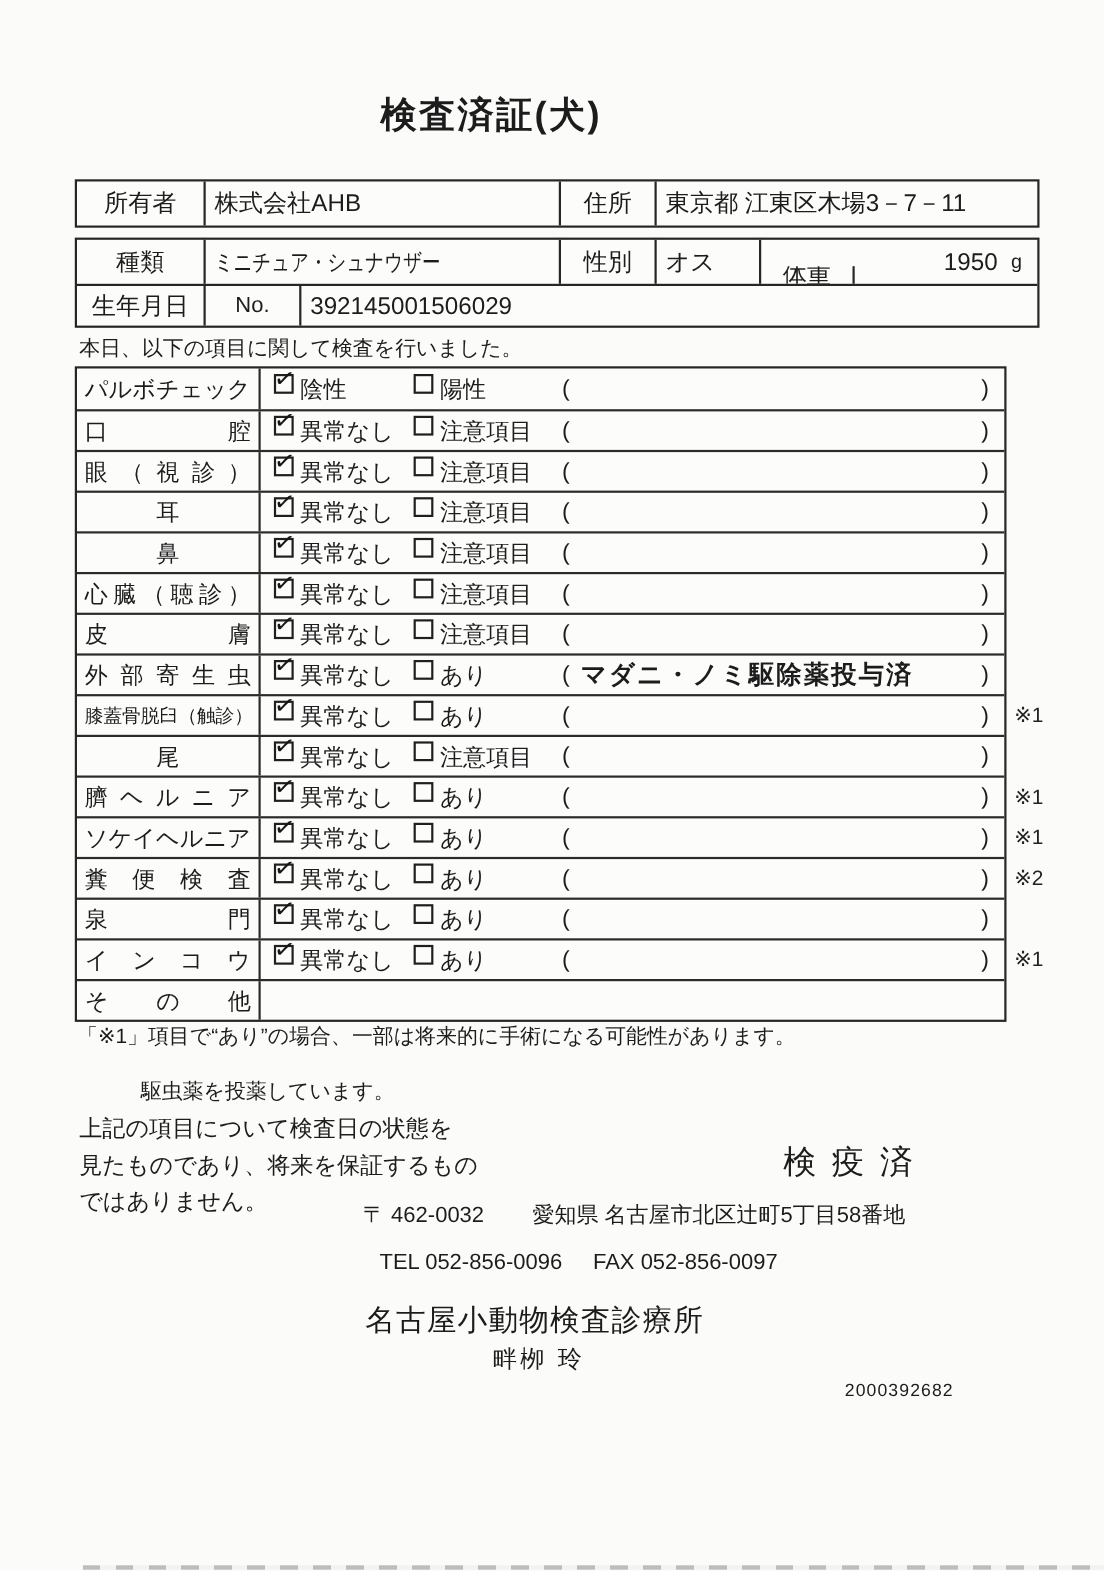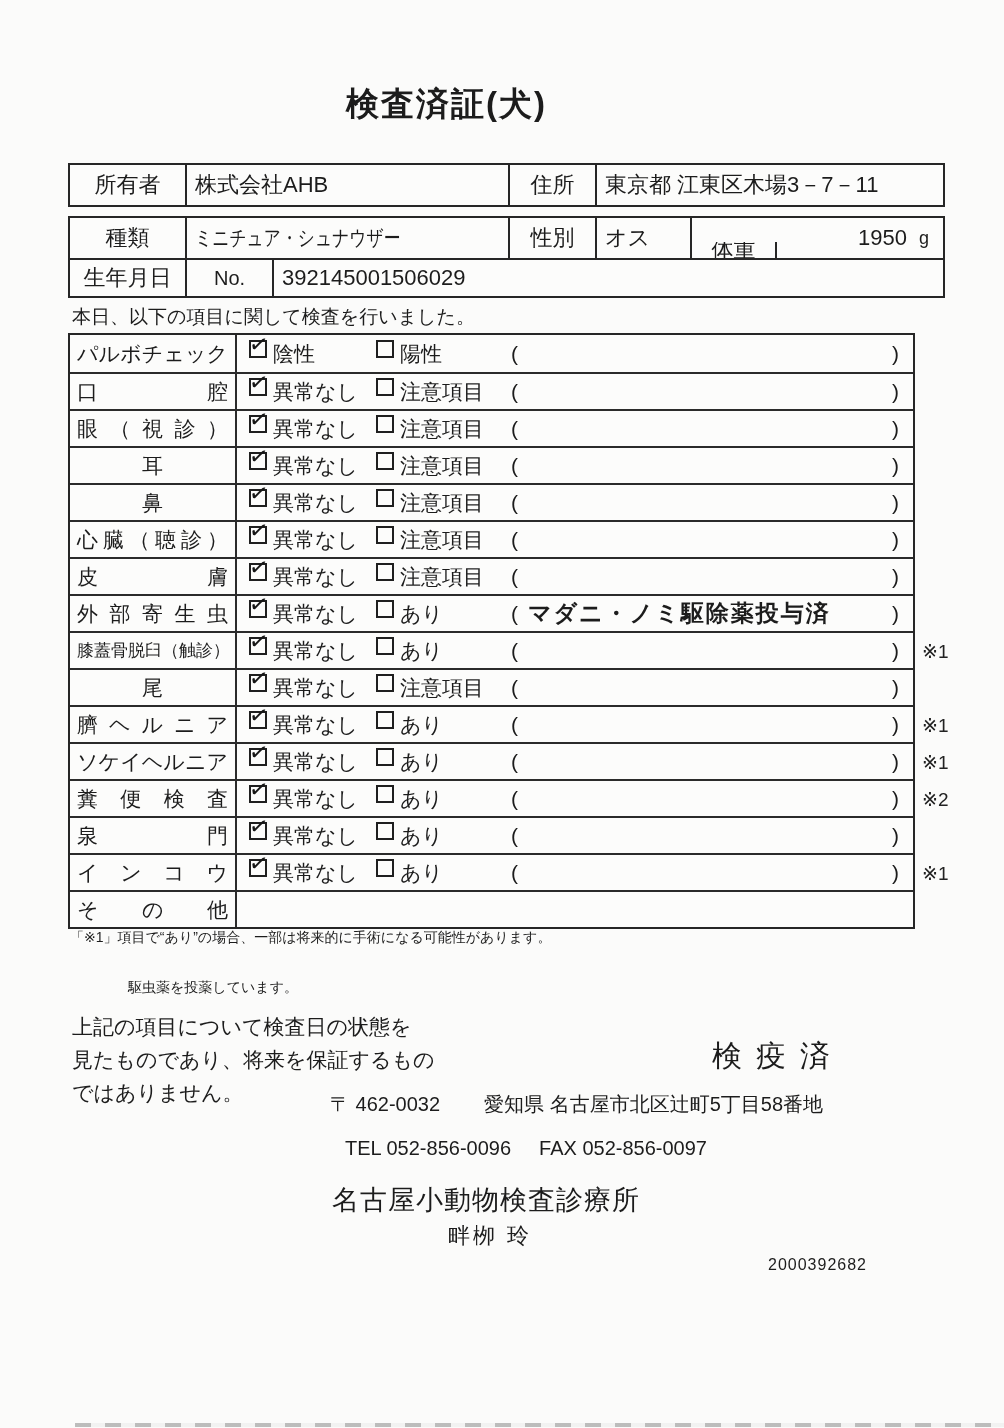--- a/index.html
+++ b/index.html
@@ -110,21 +110,21 @@
   .paren-content.filled{
     font-weight:700;font-size:23px;letter-spacing:2px;
   }
   .row-note{
     position:absolute;left:calc(100% + 9px);top:50%;
     transform:translateY(-50%);
     font-size:19px;white-space:nowrap;color:#222;
   }
 
   
-  .footnote{left:70px;font-size:14px;white-space:nowrap;}
+  .footnote{left:70px;font-size:19px;white-space:nowrap;}
   .fn1{top:929px;}
   .fn2a{top:955px;}
   .fn2b{top:979px;left:128px;}
   .disclaimer{top:1010px;left:72px;font-size:21px;line-height:33px;}
   .stamp{
     top:1036px;left:712px;
     font-size:30px;letter-spacing:14px;font-weight:500;white-space:nowrap;
   }
 
   

